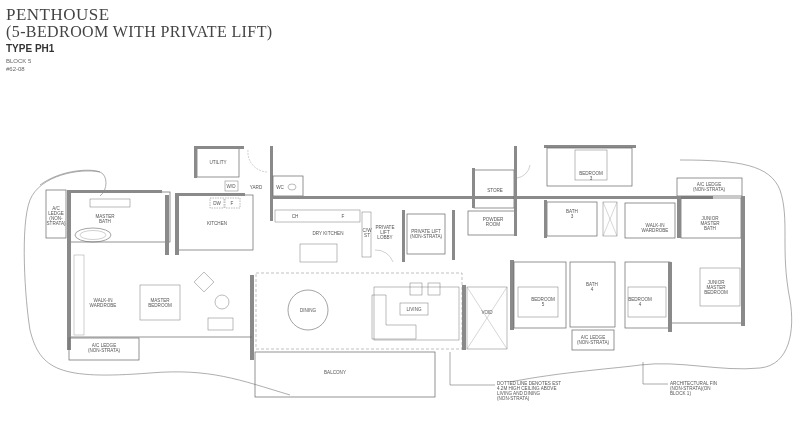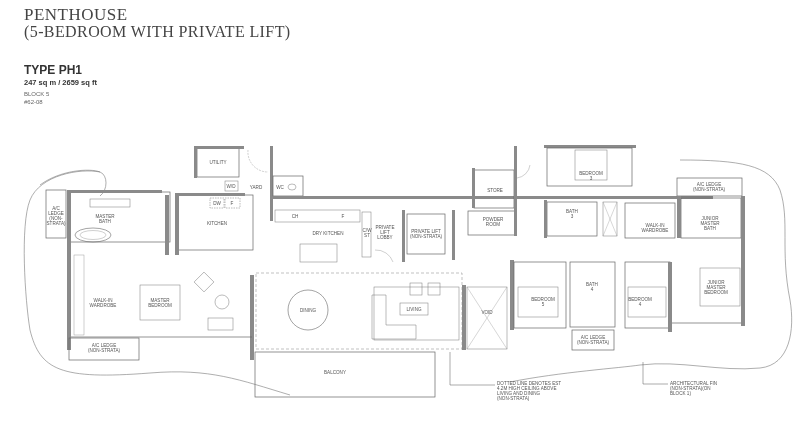--- a/index.html
+++ b/index.html
@@ -1,35 +1,34 @@
 <!DOCTYPE html>
 <html><head>
 <meta charset="utf-8">
 <style>
   html, body { margin:0; padding:0; background:#ffffff; }
   body { width:800px; height:441px; position:relative; overflow:hidden; font-family:"Liberation Sans", sans-serif; color:#333; }
-  .header { position:absolute; left:24px; top:6px; }
+  .header { position:absolute; left:6px; top:6px; }
   .title { font-family:"Liberation Serif", serif; font-size:17px; letter-spacing:0.5px; color:#444; line-height:17px; }
   .subtitle { font-family:"Liberation Serif", serif; font-size:16px; letter-spacing:0.4px; color:#444; line-height:17px; }
-  .type { font-size:12px; font-weight:bold; margin-top:23px; color:#333; }
+  .type { font-size:10px; font-weight:bold; margin-top:3px; color:#333; }
   .area { font-size:7.5px; font-weight:bold; margin-top:1px; color:#333; }
   .block, .unit { font-size:6px; color:#666; line-height:8px; }
   .block { margin-top:3px; }
   svg.plan { position:absolute; left:0; top:0; }
   .lbl { font-family:"Liberation Sans", sans-serif; font-size:4.6px; fill:#555; text-anchor:middle; }
   .note { font-family:"Liberation Sans", sans-serif; font-size:4.6px; fill:#555; }
 </style>
 </head>
 <body>
 
 <div class="header">
   <div class="title">PENTHOUSE</div>
   <div class="subtitle">(5-BEDROOM WITH PRIVATE LIFT)</div>
   <div class="type">TYPE PH1</div>
-  <div class="area">247 sq m / 2659 sq ft</div>
   <div class="block">BLOCK 5</div>
   <div class="unit">#62-08</div>
 </div>
 
 <svg class="plan" width="800" height="441" viewBox="0 0 800 441">
 
   <path d="M100 172 C 80 168, 40 175, 30 200 C 20 225, 25 300, 30 330 C 40 370, 60 380, 150 373 C 210 368, 240 380, 290 395" fill="none" stroke="#777" stroke-width="0.6"></path>
   <path d="M510 382 C 560 372, 620 368, 640 365 C 680 360, 720 372, 760 368 C 790 365, 795 330, 790 300 C 780 250, 790 220, 780 190 C 770 165, 740 160, 680 160" fill="none" stroke="#777" stroke-width="0.6"></path>
   <path d="M40 185 C 60 170, 90 168, 100 172 C 108 175, 108 190, 100 196" fill="none" stroke="#777" stroke-width="0.6"></path>
 

